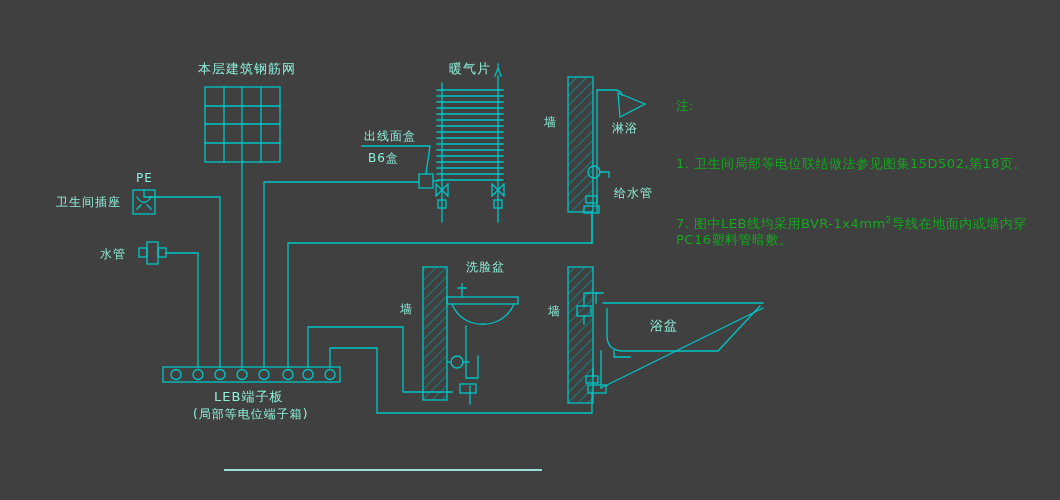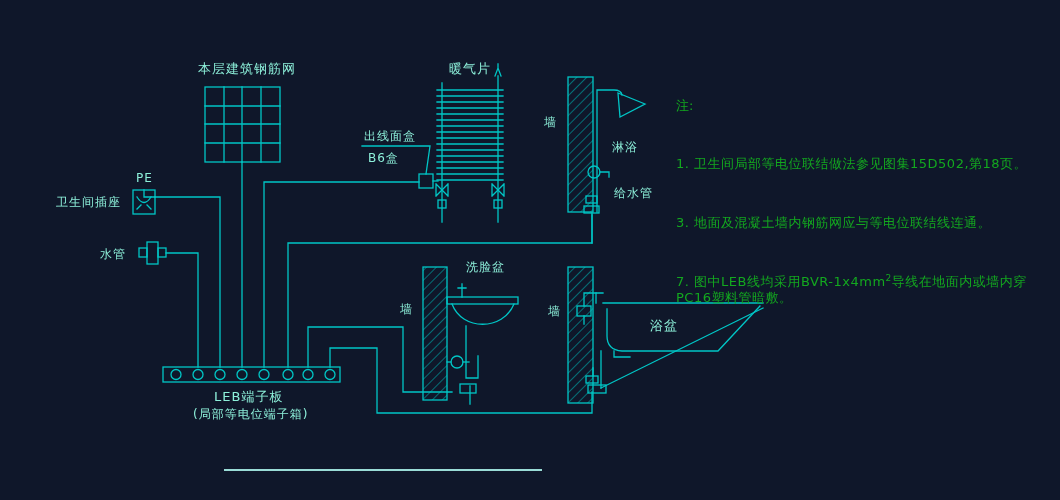--- a/index.html
+++ b/index.html
@@ -1,17 +1,17 @@
 <!DOCTYPE html>
 <html><head>
 <meta charset="utf-8">
 <style>
   html,body{margin:0;padding:0;background:#000;width:1060px;height:500px;overflow:hidden;
     font-family:"DejaVu Sans","Liberation Sans",sans-serif;}
-  .stage{position:relative;width:1060px;height:500px;background:#0f172a;}
+  .stage{position:relative;width:1060px;height:500px;background:#404040;}
   svg{position:absolute;left:0;top:0;}
   .lbl{position:absolute;color:#8df0da;font-size:12px;white-space:nowrap;letter-spacing:1px;}
   .lbl-big{font-size:13px;}
   .title{position:absolute;left:227px;top:436px;color:#e6e6e6;font-size:21px;
     letter-spacing:3px;white-space:nowrap;font-weight:bold;}
   .title-underline{position:absolute;left:224px;top:469px;width:318px;height:2px;background:#9adcd6;}
   .notes{position:absolute;left:676px;top:98px;width:382px;color:#13a81f;font-size:13px;line-height:1.25;}
   .notes .note-heading{margin-bottom:8px;}
   .notes .note-item{margin-bottom:10px;letter-spacing:0.5px;margin-top:42px;}
   .notes sup{font-size:9px;vertical-align:super;}
@@ -130,33 +130,32 @@
   </svg>
 
   <div class="lbl lbl-big" style="left:198px;top:60px;">本层建筑钢筋网</div>
   <div class="lbl" style="left:136px;top:171px;">PE</div>
   <div class="lbl" style="left:56px;top:194px;">卫生间插座</div>
   <div class="lbl" style="left:100px;top:246px;">水管</div>
   <div class="lbl" style="left:364px;top:128px;">出线面盒</div>
   <div class="lbl" style="left:368px;top:150px;">B6盒</div>
   <div class="lbl lbl-big" style="left:449px;top:60px;">暖气片</div>
   <div class="lbl" style="left:544px;top:114px;">墙</div>
-  <div class="lbl" style="left:612px;top:120px;margin-top:19px;">淋浴</div>
+  <div class="lbl" style="left:612px;top:120px;">淋浴</div>
   <div class="lbl" style="left:614px;top:185px;">给水管</div>
   <div class="lbl" style="left:400px;top:301px;">墙</div>
   <div class="lbl" style="left:466px;top:259px;">洗脸盆</div>
   <div class="lbl" style="left:548px;top:303px;">墙</div>
   <div class="lbl lbl-big" style="left:650px;top:317px;">浴盆</div>
   <div class="lbl lbl-big" style="left:214px;top:388px;">LEB端子板</div>
   <div class="lbl" style="left:193px;top:406px;">(局部等电位端子箱)</div>
 
   <div class="notes">
     <div class="note-heading">注:</div>
     <div class="note-item">1. 卫生间局部等电位联结做法参见图集15D502,第18页。</div>
-    <div class="note-item">3. 地面及混凝土墙内钢筋网应与等电位联结线连通。</div>
     <div class="note-item">
       <span>7. 图中LEB线均采用BVR-1x4mm</span><sup>2</sup><span>导线在地面内或墙内穿PC16塑料管暗敷。</span>
     </div>
   </div>
 
   <div class="title-underline"></div>
 
 </div>
 
 </body></html>

